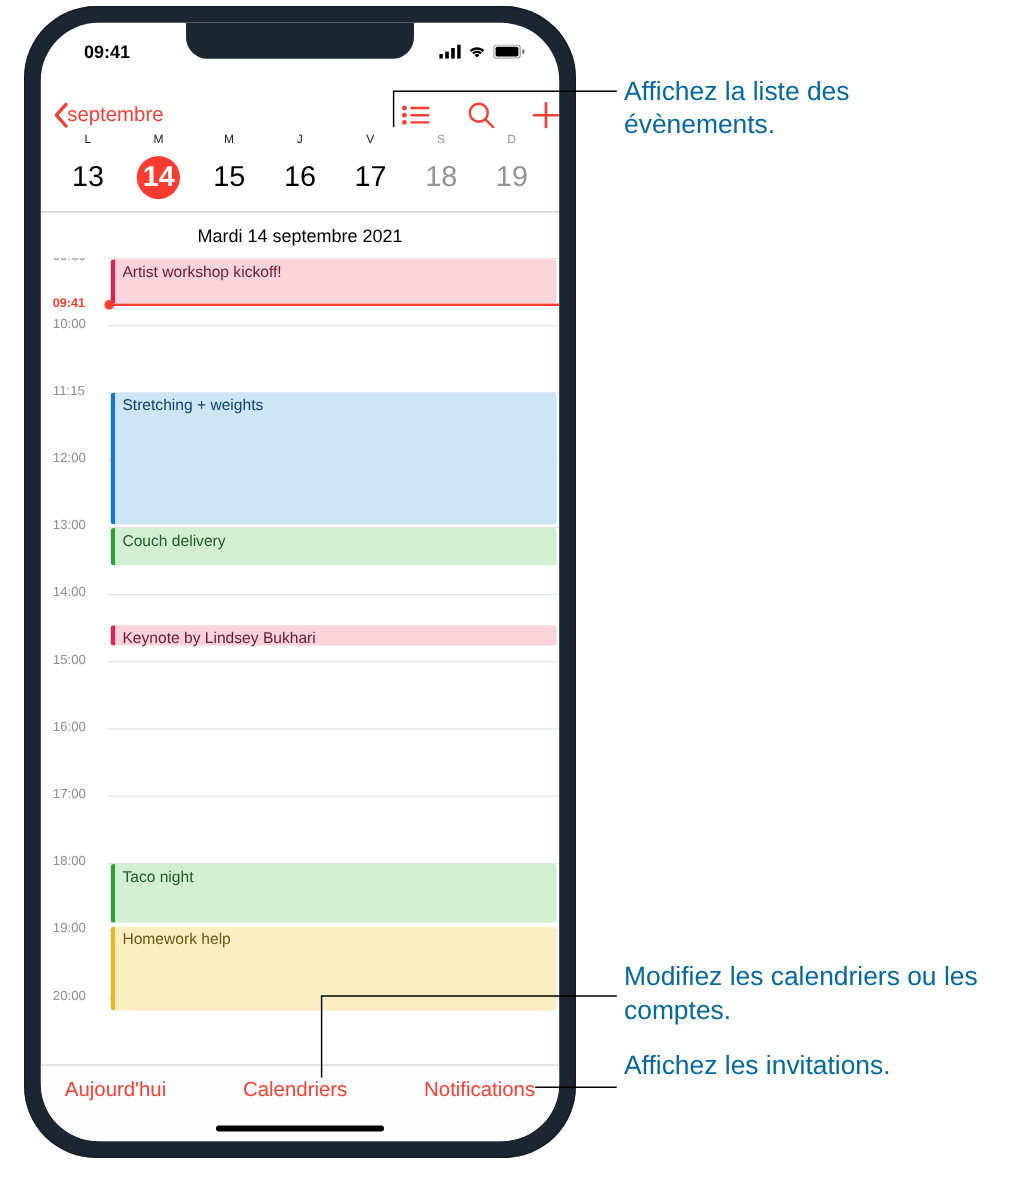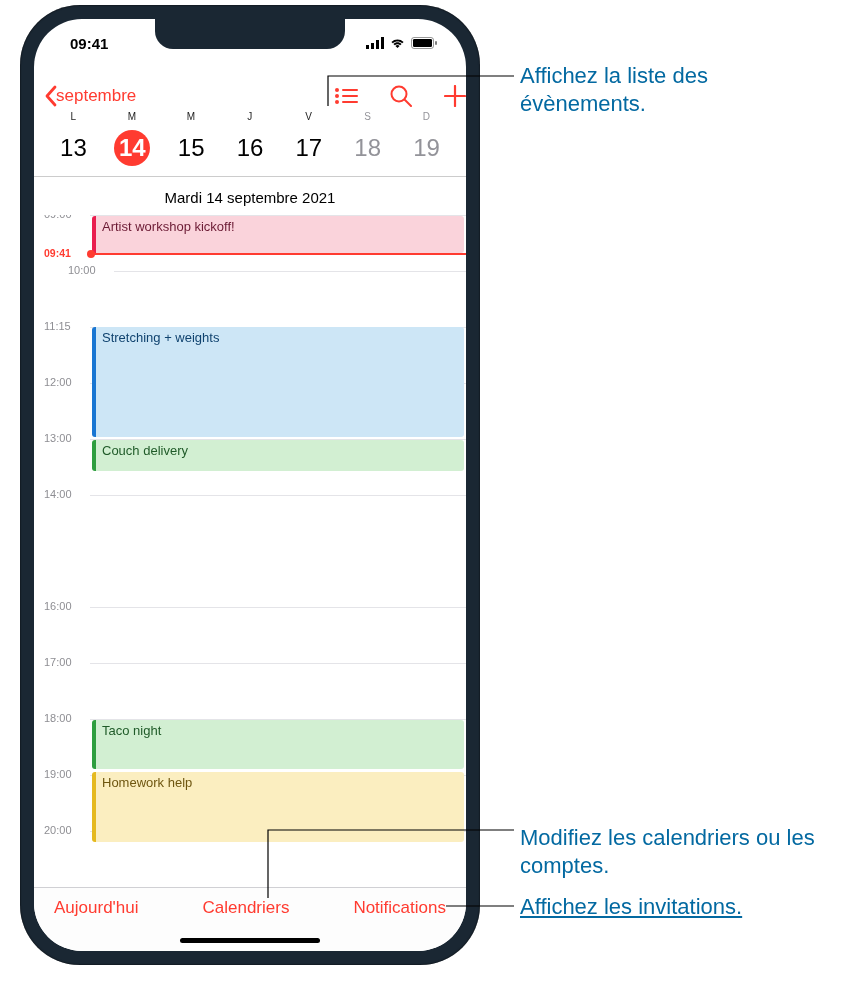--- a/index.html
+++ b/index.html
@@ -201,38 +201,42 @@
           </div>
         </div>
 
     <div class="date-label">Mardi   14 septembre 2021</div>
 
     <div class="timeline" id="timeline">
           <div class="hour-row" style="top: 0px;">
             <div class="hour-label">09:00</div>
             <div class="hour-line"></div>
           </div>
-          <div class="hour-row" style="top: 56px; margin-left: 24px;">
+          <div class="hour-row" style="top: 56px;">
             <div class="hour-label">10:00</div>
             <div class="hour-line"></div>
           </div>
           <div class="hour-row" style="top: 112px;">
             <div class="hour-label">11:15</div>
             <div class="hour-line"></div>
           </div>
           <div class="hour-row" style="top: 168px;">
             <div class="hour-label">12:00</div>
             <div class="hour-line"></div>
           </div>
           <div class="hour-row" style="top: 224px;">
             <div class="hour-label">13:00</div>
             <div class="hour-line"></div>
           </div>
           <div class="hour-row" style="top: 280px;">
             <div class="hour-label">14:00</div>
+            <div class="hour-line"></div>
+          </div>
+          <div class="hour-row" style="top: 336px;">
+            <div class="hour-label">15:00</div>
             <div class="hour-line"></div>
           </div>
           <div class="hour-row" style="top: 392px;">
             <div class="hour-label">16:00</div>
             <div class="hour-line"></div>
           </div>
           <div class="hour-row" style="top: 448px; padding-left: 20px;">
             <div class="hour-label">17:00</div>
             <div class="hour-line"></div>
           </div>
@@ -244,39 +248,40 @@
             <div class="hour-label">19:00</div>
             <div class="hour-line"></div>
           </div>
           <div class="hour-row" style="top: 616px;">
             <div class="hour-label">20:00</div>
             <div class="hour-line"></div>
           </div>
           <div class="event ev-pink" style="top: 1px; height: 37px;">Artist workshop kickoff!</div>
           <div class="event ev-blue" style="top: 112px; height: 110px;">Stretching + weights</div>
           <div class="event ev-green" style="top: 225px; height: 31px;">Couch delivery</div>
+          <div class="event ev-pink" style="top: 306px; height: 17px;">Keynote by Lindsey Bukhari</div>
           <div class="event ev-green" style="top: 505px; height: 49px;">Taco night</div>
           <div class="event ev-yellow" style="top: 557px; height: 70px;">Homework help</div>
           <div class="now-line" style="top: 38px;"></div>
           <div class="now-dot" style="top: 38px;"></div>
           <div class="now-label" style="top: 38px;">09:41</div>
         </div>
 
     <div class="toolbar">
       <span>Aujourd'hui</span>
       <span id="calendars-btn">Calendriers</span>
       <span id="inbox-btn">Notifications</span>
     </div>
     <div class="home-indicator"></div>
   </div>
 </div>
 
 <div class="callout" style="left:520px; top:62px; width:310px;">Affichez la liste des évènements.</div>
-<div class="callout" style="left:520px; top:800px; width:330px;margin-top:24px;">Modifiez les calendriers ou les comptes.</div>
-<div class="callout" style="left:520px; top:893px; width:320px;text-decoration:underline;">Affichez les invitations.</div>
+<div class="callout" style="left:520px; top:800px; width:330px;">Modifiez les calendriers ou les comptes.</div>
+<div class="callout" style="left:520px; top:874px; width:320px;">Affichez les invitations.</div>
 
 <svg style="position:absolute; left:0; top:0; pointer-events:none;" width="851" height="990">
   <path class="leader" d="M514 76 L328 76 L328 106"></path>
   <path class="leader" d="M514 830 L268 830 L268 898"></path>
   <path class="leader" d="M514 906 L446 906"></path>
 </svg>
 
 </div>
 
 </body></html>

